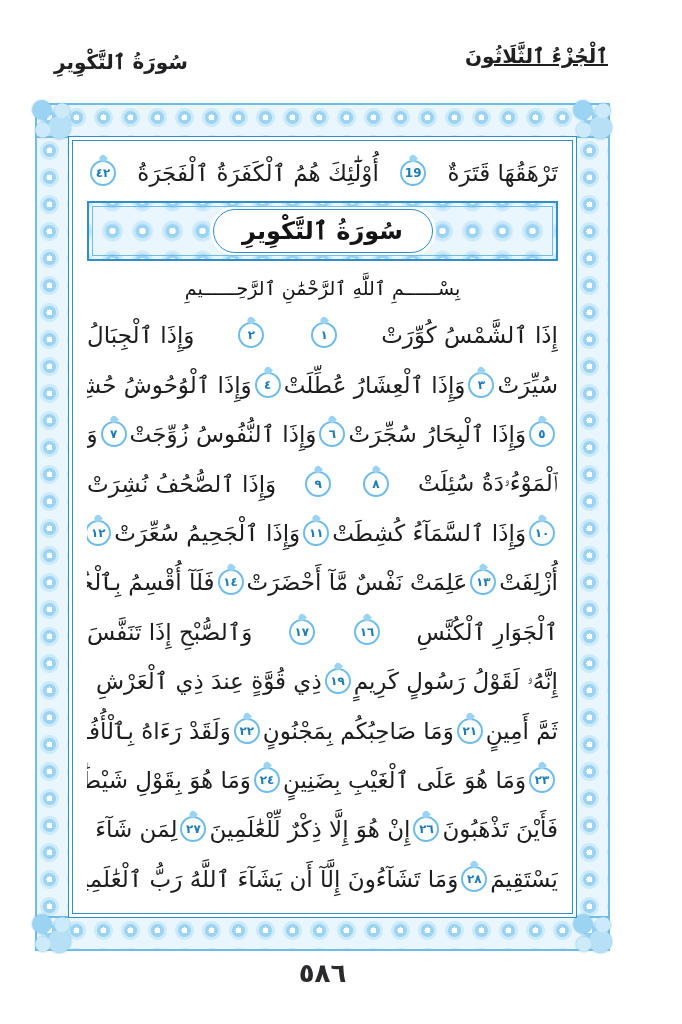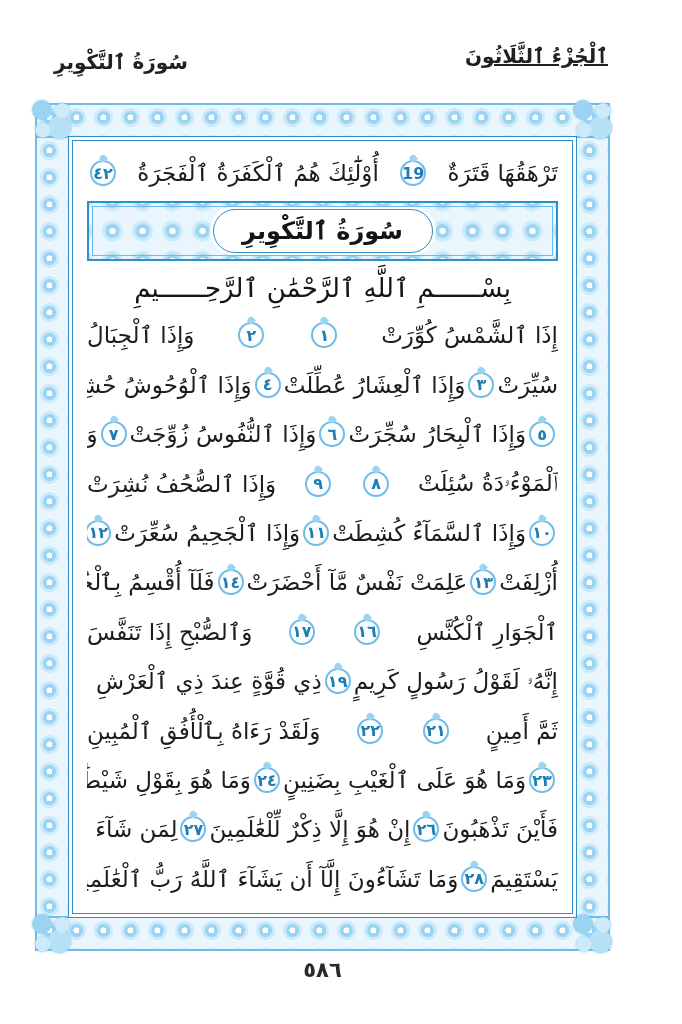--- a/index.html
+++ b/index.html
@@ -38,43 +38,43 @@
 
   
   .content{position:absolute;inset:36px;border:1px solid var(--line);outline:1px solid var(--line);
            outline-offset:3px;background:#fff;padding:8px 14px 10px;
            display:flex;flex-direction:column;justify-content:space-between;direction:rtl;}
 
   .qline{display:flex;direction:rtl;justify-content:space-between;align-items:center;
          height:48px;font-size:23px;font-weight:500;white-space:nowrap;overflow:hidden;color:var(--ink);}
   .qtext{letter-spacing:0.5px;}
   .vnum{flex:0 0 auto;width:26px;height:26px;border:2px solid var(--line-soft);border-radius:50%;
-        color:var(--num);font-size:16px;font-weight:bold;display:flex;align-items:center;
+        color:var(--num);font-size:12px;font-weight:bold;display:flex;align-items:center;
         justify-content:center;position:relative;background:#fdfefe;margin:0 3px;}
   .vnum::before{content:"";position:absolute;top:-7px;left:50%;transform:translateX(-50%) rotate(45deg);
         width:7px;height:7px;background:var(--fill-mid);border-radius:50% 0 50% 50%;}
 
   
   .banner{height:60px;border:2px solid var(--line);outline:1px solid var(--line-soft);outline-offset:-6px;
           background-color:var(--fill-lighter);margin:3px 0;
           background-image:
             radial-gradient(circle 8px at 50% 50%, #ffffff 0 3px, var(--fill-mid) 3px 6px, transparent 8px),
             radial-gradient(circle 13px at 50% 50%, var(--fill-light) 0 10px, transparent 11px);
           background-size:30px 30px;background-position:center;
           display:flex;align-items:center;justify-content:center;}
   .cartouche{background:#fff;border:1px solid var(--line);border-radius:999px;
              min-width:220px;height:44px;display:flex;align-items:center;justify-content:center;
              box-shadow:0 0 0 3px #fff;}
   .cartouche span{font-size:24px;font-weight:bold;color:#141416;}
 
   .bismillah{height:44px;display:flex;align-items:center;justify-content:center;
-             font-size:26px;font-weight:500;color:#151517;direction:rtl;}
+             font-size:19px;font-weight:500;color:#151517;direction:rtl;}
 
   .page-number{position:absolute;left:35px;top:958px;width:575px;text-align:center;
-               font-size:21px;font-weight:bold;color:#2a2a2c;letter-spacing:2px;}
+               font-size:26px;font-weight:bold;color:#2a2a2c;letter-spacing:2px;}
 </style>
 </head>
 <body>
 
 <div class="page">
 
   <div class="head head-left">سُورَةُ ٱلتَّكْوِيرِ</div>
   <div class="head head-right">ٱلْجُزْءُ ٱلثَّلَاثُونَ</div>
 
   <div class="frame">
@@ -145,20 +145,21 @@
             <span class="vnum">١٦</span>
             <span class="vnum">١٧</span>
             <span class="qtext">وَٱلصُّبْحِ إِذَا تَنَفَّسَ</span>
           </div><div class="qline">
             <span class="qtext">إِنَّهُۥ لَقَوْلُ رَسُولٍ كَرِيمٍ</span>
             <span class="vnum">١٩</span>
             <span class="qtext">ذِي قُوَّةٍ عِندَ ذِي ٱلْعَرْشِ مَكِينٍ</span>
           </div><div class="qline">
             <span class="qtext">ثَمَّ أَمِينٍ</span>
             <span class="vnum">٢١</span>
+            <span class="qtext">وَمَا صَاحِبُكُم بِمَجْنُونٍ</span>
             <span class="vnum">٢٢</span>
             <span class="qtext">وَلَقَدْ رَءَاهُ بِٱلْأُفُقِ ٱلْمُبِينِ</span>
           </div><div class="qline">
             <span class="vnum">٢٣</span>
             <span class="qtext">وَمَا هُوَ عَلَى ٱلْغَيْبِ بِضَنِينٍ</span>
             <span class="vnum">٢٤</span>
             <span class="qtext">وَمَا هُوَ بِقَوْلِ شَيْطَٰنٍ رَّجِيمٍ</span>
           </div><div class="qline">
             <span class="qtext">فَأَيْنَ تَذْهَبُونَ</span>
             <span class="vnum">٢٦</span>

